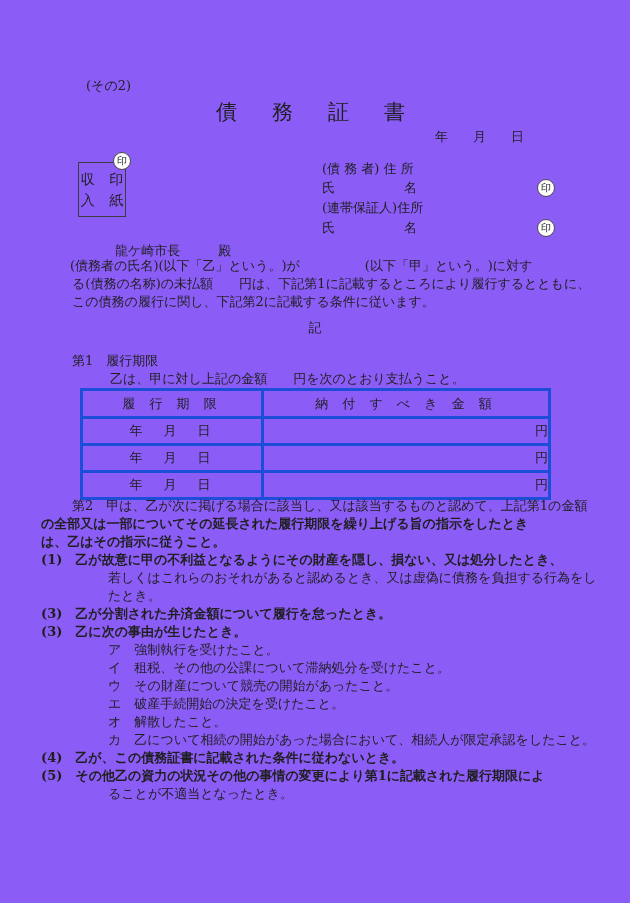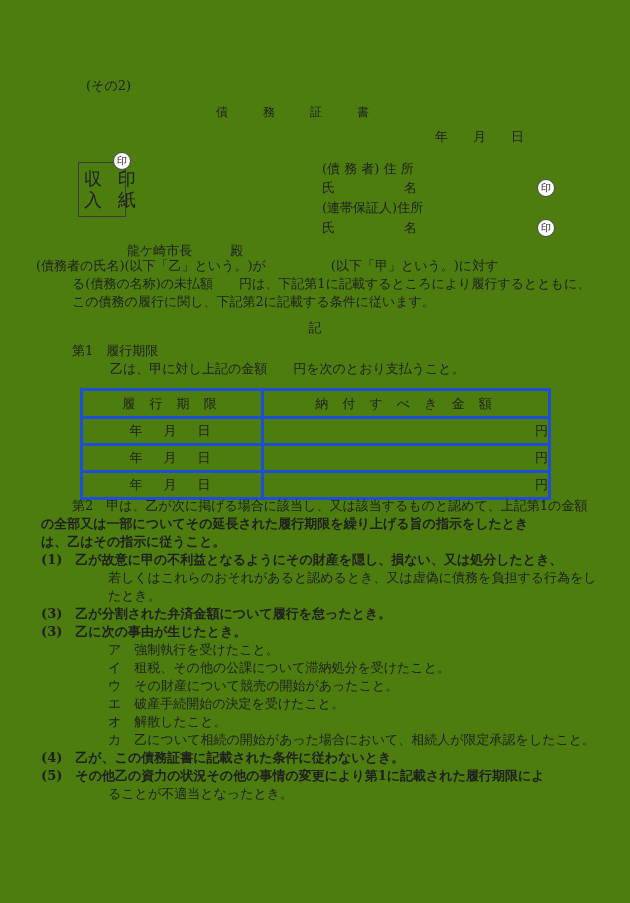--- a/index.html
+++ b/index.html
@@ -1,66 +1,66 @@
 <!DOCTYPE html>
 <html lang="ja"><head>
 <meta charset="utf-8">
 <style>
   html,body{margin:0;padding:0;background:#e8e8e8;}
   .page{
     position:relative;
     width:630px;height:903px;
     margin:0 auto;
-    background:#4d7c0f;
+    background:#8b5cf6;
     color:#1f1f1f;
     font-family:"DejaVu Serif","Liberation Serif",serif;
     font-size:13px;
     overflow:hidden;
   }
   .abs{position:absolute;white-space:nowrap;line-height:18px;}
 
   .page-label{left:86px;top:77px;}
-  .doc-title{left:216px;top:103px;font-size:12px;letter-spacing:35px;}
+  .doc-title{left:216px;top:103px;font-size:21px;letter-spacing:35px;}
   .date-line{left:435px;top:128px;letter-spacing:6px;}
 
   .stamp-box{
     left:78px;top:162px;width:46px;height:53px;
     border:1px solid #3c3c3c;
-    display:flex;flex-direction:column;justify-content:space-evenly;align-items:flex-start;
-    font-size:18px;line-height:12px;letter-spacing:5px;text-indent:5px;
+    display:flex;flex-direction:column;justify-content:space-evenly;align-items:center;
+    font-size:14px;line-height:12px;letter-spacing:5px;text-indent:5px;
   }
   .seal{
     position:absolute;width:16px;height:16px;
     border:1px solid #4a4a4a;border-radius:50%;
     display:flex;align-items:center;justify-content:center;
     font-size:10px;line-height:10px;letter-spacing:0;
     background:#fcfcfc;
   }
   .seal-box{left:113px;top:152px;}
   .seal-debtor{left:537px;top:179px;}
   .seal-guarantor{left:537px;top:219px;}
 
   .party-row1{left:322px;top:160px;}
   .party-row2{left:322px;top:179px;width:95px;display:flex;justify-content:space-between;}
   .party-row3{left:322px;top:199px;}
   .party-row4{left:322px;top:219px;width:95px;display:flex;justify-content:space-between;}
 
-  .addressee{left:115px;top:242px;display:flex;gap:38px;margin-left:12px;}
+  .addressee{left:115px;top:242px;display:flex;gap:38px;}
 
   .flow{position:absolute;left:0;right:0;}
   .flow-intro{top:257px;}
   .flow-sec2{top:497px;}
   .ln{line-height:18px;white-space:nowrap;padding-left:72px;}
-  .ind-intro{padding-left:36px;}
+  .ind-intro{padding-left:70px;}
   .ind1{padding-left:41px;font-weight:bold;}
   .ind2{padding-left:108px;}
   .ind-s1{padding-left:110px;}
   .center-ln{padding-left:0;text-align:center;}
   .mt8{margin-top:8px;}
-  .mt5{margin-top:5px;}
+  .mt5{margin-top:15px;}
 
   table.schedule{
     position:absolute;left:80px;top:388px;width:471px;
     border-collapse:collapse;table-layout:fixed;
     font-size:13px;color:#1f1f1f;
   }
   table.schedule th,table.schedule td{
     border:3px solid #1d4ed8;font-weight:normal;padding:0;
   }
   table.schedule th{height:25px;letter-spacing:5px;text-align:center;}

